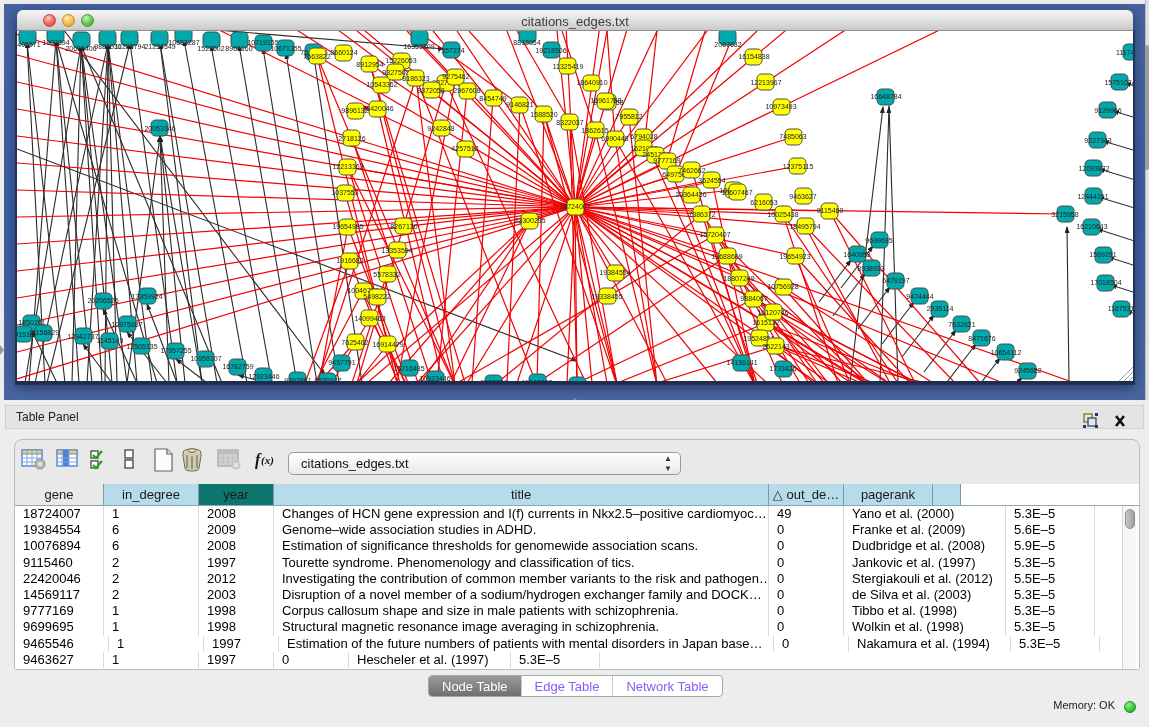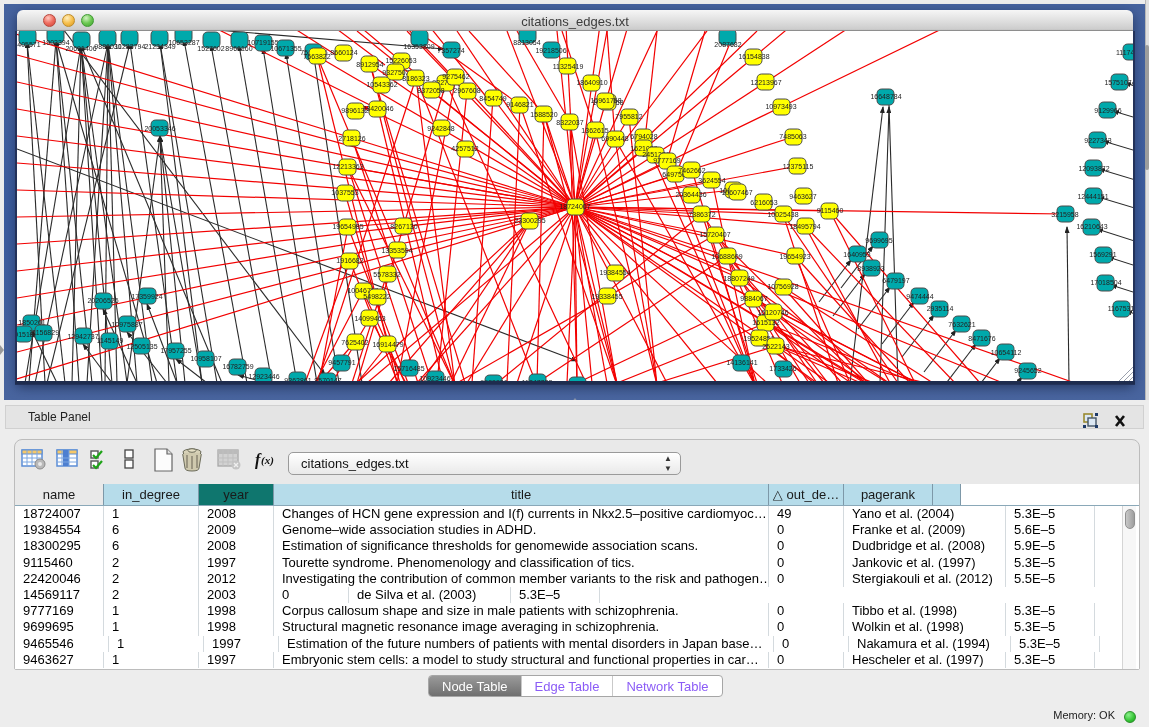--- a/index.html
+++ b/index.html
@@ -6,37 +6,37 @@
 #rstrip {position:absolute;right:0;top:0;width:4px;height:400px;background:#e0e0e0;border-left:1px solid #b8b8b8}
 #rthumb {position:absolute;right:0px;top:45px;width:4px;height:125px;background:#9d9d9d;border-radius:2px}
 #win {position:absolute;left:17px;top:10px;width:1116px;height:373px;border-radius:6px 6px 0 0;box-shadow:0 4px 12px rgba(8,16,40,.55)}
 #titlebar {position:absolute;left:0;top:0;width:1116px;height:21px;border-radius:6px 6px 0 0;background:linear-gradient(180deg,#f6f6f6 0%,#e3e3e3 45%,#cdcdcd 95%,#c2c2c2 100%);border-bottom:1px solid #8e8e8e}
 #title {position:absolute;width:100%;text-align:center;top:4px;font-size:13px;color:#3c3c3c}
 .tl {position:absolute;top:4px;width:13px;height:13px;border-radius:50%}
 #graph {position:absolute;left:0;top:21px;width:1116px;height:352px;background:#fff;overflow:hidden}
 #frame {position:absolute;left:-2px;top:21px;width:1120px;height:354px;border:2px solid #23325a;border-top:none;pointer-events:none}
 #winbot {position:absolute;left:15px;top:381px;width:1120px;height:3px;background:#1e2c4e}
 #tpanel {position:absolute;left:0;top:400px;width:1149px;height:327px;background:#ededed}
-#tphead {position:absolute;left:5px;top:5px;right:5px;height:24px;background:#e4e4e4;border:1px solid #d0d0d0;font-size:12px;color:#222;line-height:23px;padding-left:22px}
+#tphead {position:absolute;left:5px;top:5px;right:5px;height:24px;background:#e4e4e4;border:1px solid #d0d0d0;font-size:12px;color:#222;line-height:23px;padding-left:10px}
 #container {position:absolute;left:14px;top:39px;width:1126px;height:231px;background:#e9e9e9;border:1px solid #bcbcbc;border-radius:8px 8px 2px 2px}
 #toolbar {position:absolute;left:0;top:3px;width:100%;height:40px}
 #combo {position:absolute;left:273px;top:9px;width:393px;height:23px;border:1px solid #9a9a9a;border-radius:5px;background:linear-gradient(180deg,#fff,#e9e9e9);font-size:13px;color:#111;line-height:21px;padding-left:12px}
 #combo .arr {position:absolute;right:8px;top:1px;font-size:8px;color:#333;line-height:10px}
 #tbl {position:absolute;left:0px;top:44px;width:1124px;height:185px;background:#fff;overflow:hidden;font-size:13px}
 .thead {display:flex;height:22px;border-bottom:1px solid #8aa8b8}
 .th {border-right:1px solid #7d98a8;text-align:center;line-height:21px;color:#1a1a1a;flex:none}
 .tr {display:flex;height:16.2px;background:#fff}
 .td {flex:none;padding-left:8px;white-space:nowrap;overflow:hidden;color:#000;line-height:16px;border-right:1px solid #d4dade}
 #vsb {position:absolute;right:3px;top:66px;width:14px;height:163px;background:#f7f7f7;border-left:1px solid #d5d5d5}
 #vsbthumb {position:absolute;left:1.5px;top:3px;width:10px;height:20px;background:linear-gradient(90deg,#c8c8c8,#9e9e9e);border-radius:5px;border:1px solid #909090}
 #tabs {position:absolute;left:428px;top:275px;height:22px;display:flex;border:1px solid #a6a6a6;border-radius:4px;overflow:hidden;background:#fff}
 .tab {font-size:13px;line-height:21px;padding:0 13px;color:#8b5cf6}
 .tab.sel {background:linear-gradient(180deg,#9a9a9a,#6f6f6f);color:#fff}
 .tab+.tab {border-left:1px solid #c9c9c9}
-#statline {position:absolute;left:0;bottom:0;width:100%;height:23px}
+#statline {position:absolute;left:0;bottom:10px;width:100%;height:23px}
 #mem {position:absolute;right:34px;bottom:6px;font-size:11px;color:#222}
 #memdot {position:absolute;right:13px;bottom:4px;width:12px;height:12px;border-radius:50%;background:radial-gradient(circle at 35% 30%,#8af08a,#35c435 60%,#1e9e1e);border:1px solid #2a8f2a}
 #tpicons {position:absolute;right:14px;top:7px;width:46px;height:16px}
 </style></head><body>
 <div id="bluepanel"></div>
 <div id="win">
  <div id="titlebar">
   <div id="title">citations_edges.txt</div>
   <div class="tl" style="left:26px;background:radial-gradient(circle at 38% 28%,#ffc9c0,#ef6d60 50%,#cf4437);border:1px solid #b8473c"></div>
   <div class="tl" style="left:45px;background:radial-gradient(circle at 38% 28%,#ffeebd,#f6c04e 50%,#d9961f);border:1px solid #bf8c28"></div>
@@ -631,48 +631,48 @@
  <circle cx="221" cy="22" r="4.5" fill="#c4c4c4"></circle>
  <path d="M219 20 l4 4 M223 20 l-4 4" stroke="#efefef" stroke-width="1.4"></path>
  <text x="240" y="22" font-family="Liberation Serif,serif" font-style="italic" font-weight="bold" font-size="16" fill="#111">f</text>
  <text x="246" y="21" font-family="Liberation Serif,serif" font-style="italic" font-weight="bold" font-size="11" fill="#111">(x)</text>
 </g>
         </svg>
    <div id="combo">citations_edges.txt<div class="arr">▲<br>▼</div></div>
   </div>
   <div id="tbl">
         <div class="thead">
-          <div class="th" style="width:89px;background:#e9e9e9">name</div>
+          <div class="th" style="width:89px;background:#e9e9e9">gene</div>
           <div class="th" style="width:95px;background:#b6dcea">in_degree</div>
           <div class="th" style="width:75px;background:#0f766e">year</div>
           <div class="th" style="width:495px;background:#b6dcea">title</div>
           <div class="th" style="width:75px;background:#b6dcea">△ out_de…</div>
           <div class="th" style="width:89px;background:#b6dcea">pagerank</div>
           <div class="th" style="width:28px;background:#b6dcea"></div>
         </div>
         <div class="tr">
           <div class="td" style="width:89px">18724007</div>
           <div class="td" style="width:95px">1</div>
           <div class="td" style="width:75px">2008</div>
           <div class="td" style="width:495px">Changes of HCN gene expression and I(f) currents in Nkx2.5–positive cardiomyoc…</div>
           <div class="td" style="width:75px">49</div>
-          <div class="td" style="width:162px">Yano et al. (2004)</div>
+          <div class="td" style="width:162px">Yano et al. (2000)</div>
           <div class="td" style="width:89px">5.3E–5</div>
         </div>
         <div class="tr">
           <div class="td" style="width:89px">19384554</div>
           <div class="td" style="width:95px">6</div>
           <div class="td" style="width:75px">2009</div>
           <div class="td" style="width:495px">Genome–wide association studies in ADHD.</div>
           <div class="td" style="width:75px">0</div>
           <div class="td" style="width:162px">Franke et al. (2009)</div>
           <div class="td" style="width:89px">5.6E–5</div>
         </div>
         <div class="tr">
-          <div class="td" style="width:89px">18300295</div>
+          <div class="td" style="width:89px">10076894</div>
           <div class="td" style="width:95px">6</div>
           <div class="td" style="width:75px">2008</div>
           <div class="td" style="width:495px">Estimation of significance thresholds for genomewide association scans.</div>
           <div class="td" style="width:75px">0</div>
           <div class="td" style="width:162px">Dudbridge et al. (2008)</div>
           <div class="td" style="width:89px">5.9E–5</div>
         </div>
         <div class="tr">
           <div class="td" style="width:89px">9115460</div>
           <div class="td" style="width:95px">2</div>
@@ -688,20 +688,21 @@
           <div class="td" style="width:75px">2012</div>
           <div class="td" style="width:495px">Investigating the contribution of common member variants to the risk and pathogen…</div>
           <div class="td" style="width:75px">0</div>
           <div class="td" style="width:162px">Stergiakouli et al. (2012)</div>
           <div class="td" style="width:89px">5.5E–5</div>
         </div>
         <div class="tr">
           <div class="td" style="width:89px">14569117</div>
           <div class="td" style="width:95px">2</div>
           <div class="td" style="width:75px">2003</div>
+          <div class="td" style="width:495px">Disruption of a novel member of a sodium/hydrogen exchanger family and DOCK…</div>
           <div class="td" style="width:75px">0</div>
           <div class="td" style="width:162px">de Silva et al. (2003)</div>
           <div class="td" style="width:89px">5.3E–5</div>
         </div>
         <div class="tr">
           <div class="td" style="width:89px">9777169</div>
           <div class="td" style="width:95px">1</div>
           <div class="td" style="width:75px">1998</div>
           <div class="td" style="width:495px">Corpus callosum shape and size in male patients with schizophrenia.</div>
           <div class="td" style="width:75px">0</div>
@@ -723,21 +724,20 @@
           <div class="td" style="width:75px">1997</div>
           <div class="td" style="width:495px">Estimation of the future numbers of patients with mental disorders in Japan base…</div>
           <div class="td" style="width:75px">0</div>
           <div class="td" style="width:162px">Nakamura et al. (1994)</div>
           <div class="td" style="width:89px">5.3E–5</div>
         </div>
         <div class="tr">
           <div class="td" style="width:89px">9463627</div>
           <div class="td" style="width:95px">1</div>
           <div class="td" style="width:75px">1997</div>
-          <div class="td" style="width:495px">Embryonic stem cells: a model to study structural and functional properties in car…</div>
           <div class="td" style="width:75px">0</div>
           <div class="td" style="width:162px">Hescheler et al. (1997)</div>
           <div class="td" style="width:89px">5.3E–5</div>
         </div>
       </div>
   <div id="vsb">
         <div id="vsbthumb"></div>
       </div>
  </div>
  <div id="tabs">

